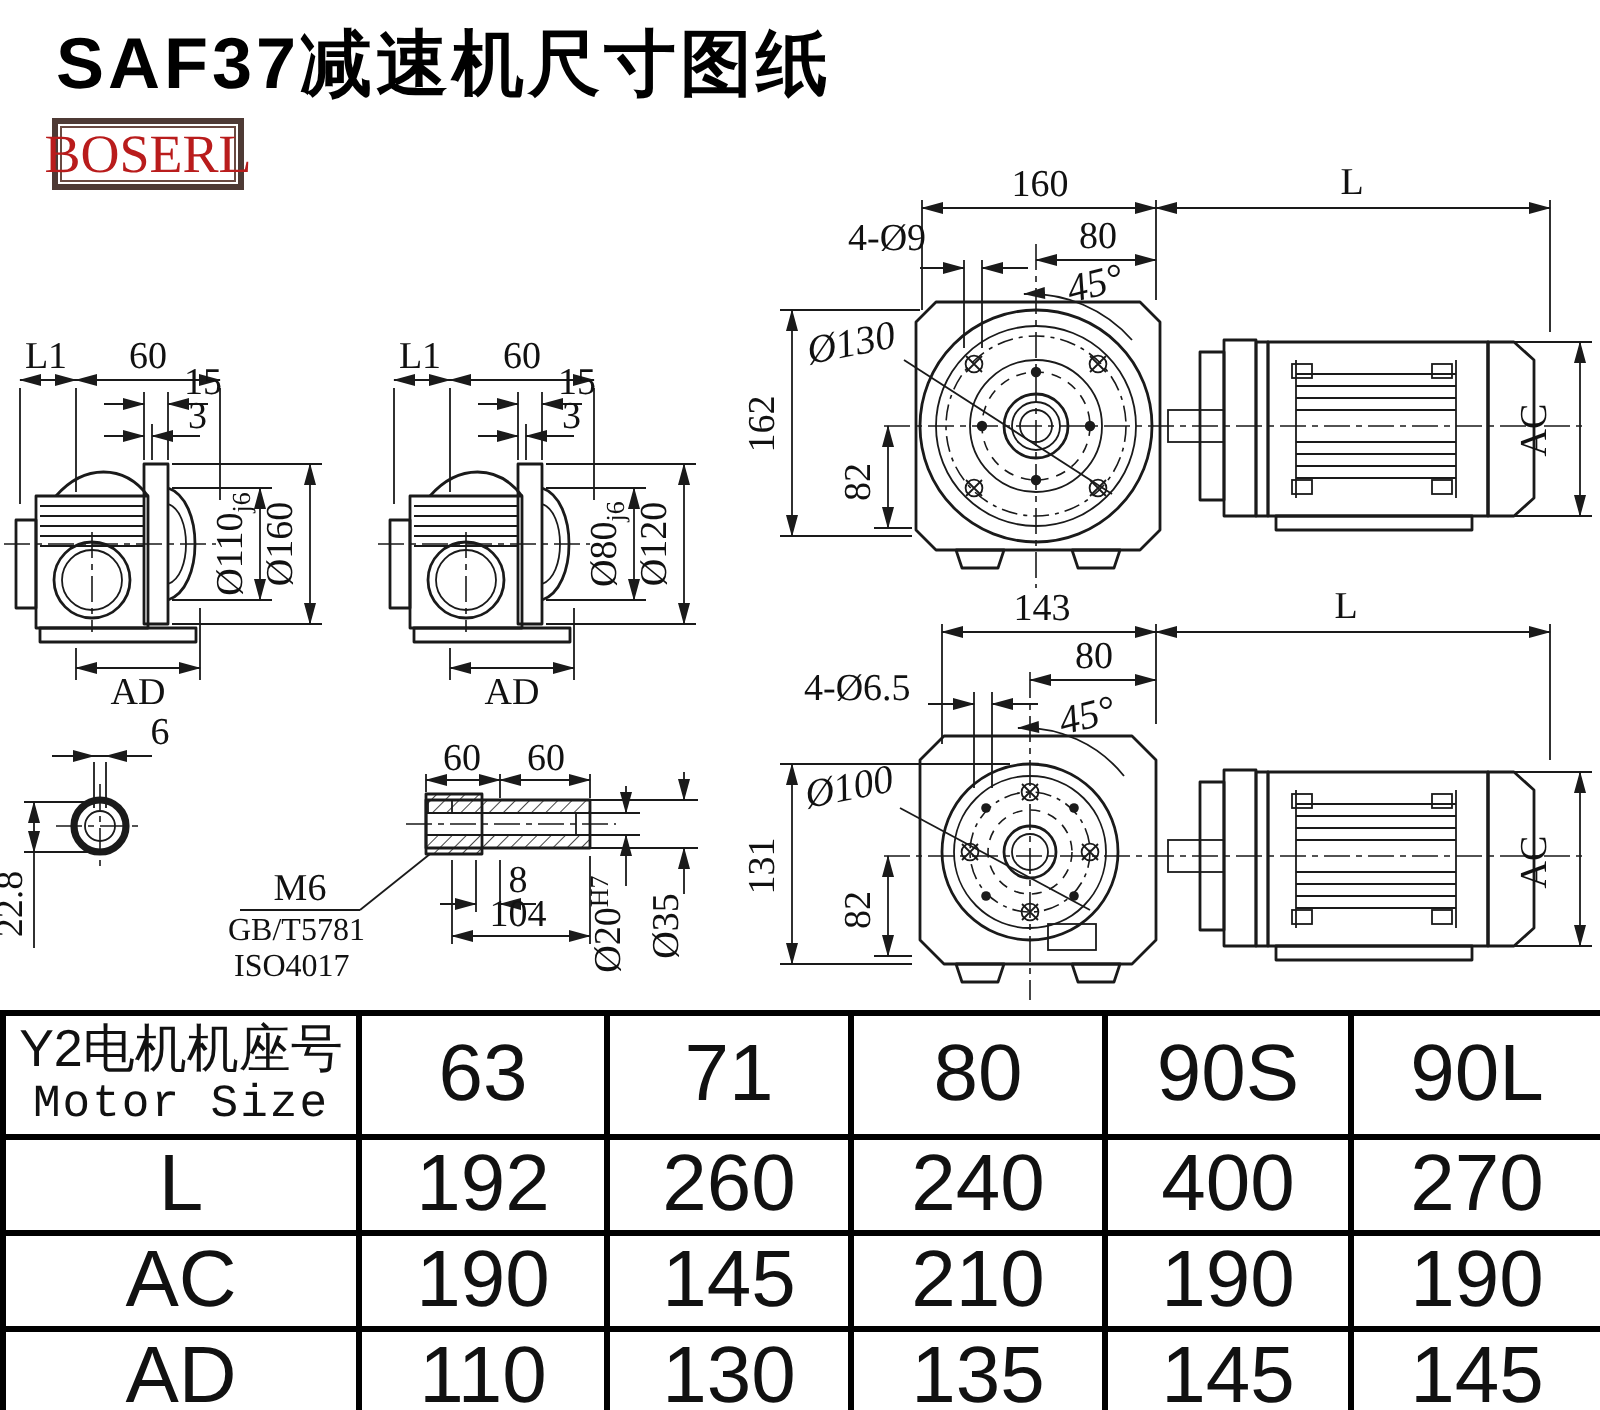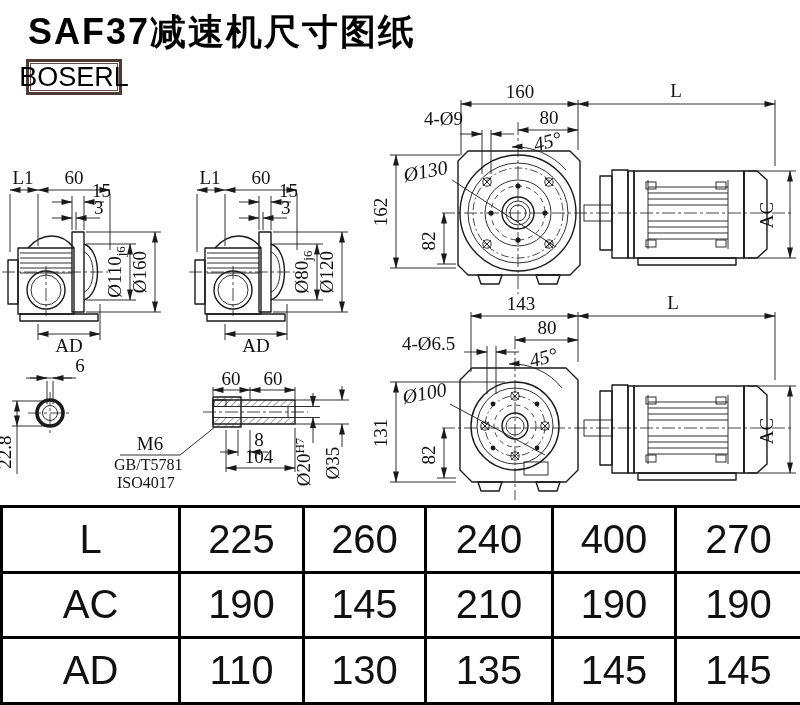--- a/index.html
+++ b/index.html
@@ -1,21 +1,21 @@
 <!DOCTYPE html>
 <html><head>
 <meta charset="utf-8">
 <style>
   html,body{margin:0;padding:0;background:#fff}
   body{width:800px;height:705px;position:relative;font-family:"Liberation Sans",sans-serif;overflow:hidden}
   .title{position:absolute;left:28px;top:8px;font-size:36px;font-weight:bold;color:#000;letter-spacing:2px;white-space:nowrap}
   .logo{position:absolute;left:26px;top:59px;width:90px;height:30px;border:3px solid #4e3a35;
         box-shadow:inset 0 0 0 1px #fff,inset 0 0 0 2px #6a4a42;
         display:flex;align-items:center;justify-content:center;background:#fff}
-  .logo span{font-family:Liberation Sans, sans-serif;font-size:27px;color:#000000;line-height:1}
+  .logo span{font-family:Liberation Serif, serif;font-size:27px;color:#b91c1c;line-height:1}
   svg.draw{position:absolute;left:0;top:0}
   
   .o{stroke:#1a1a1a;stroke-width:1.4;fill:none;stroke-linejoin:round}
   .t{stroke:#1a1a1a;stroke-width:0.9;fill:none}
   .c{stroke:#1a1a1a;stroke-width:0.8;fill:none;stroke-dasharray:13 3 3 3}
   .c2{stroke:#1a1a1a;stroke-width:0.8;fill:none;stroke-dasharray:8 3 2 3}
   .dsh{stroke:#1a1a1a;stroke-width:0.8;fill:none;stroke-dasharray:5 4}
   .f{fill:#1a1a1a;stroke:none}
   text{fill:#111}
   .d{font:19px "Liberation Serif",serif}
@@ -340,23 +340,34 @@
 <table class="spec">
   <colgroup>
     <col style="width:178px">
       <col style="width:124px">
       <col style="width:122px">
     <col style="width:127px">
       <col style="width:123px">
       <col style="width:126px">
   </colgroup>
   <tbody>
+      <tr style="height:62px">
+    <td class="hcell">
+      <div class="cn">Y2电机机座号</div>
+      <div class="en">Motor Size</div>
+    </td>
+    <td class="num">63</td>
+    <td class="num">71</td>
+    <td class="num">80</td>
+    <td class="num">90S</td>
+    <td class="num">90L</td>
+  </tr>
   <tr style="height:46px">
     <td class="num">L</td>
-    <td class="num">225</td>
+    <td class="num">192</td>
     <td class="num">260</td>
     <td class="num">240</td>
     <td class="num">400</td>
     <td class="num">270</td>
   </tr>
   <tr style="height:46px">
     <td class="num">AC</td>
     <td class="num">190</td>
     <td class="num">145</td>
     <td class="num">210</td>

